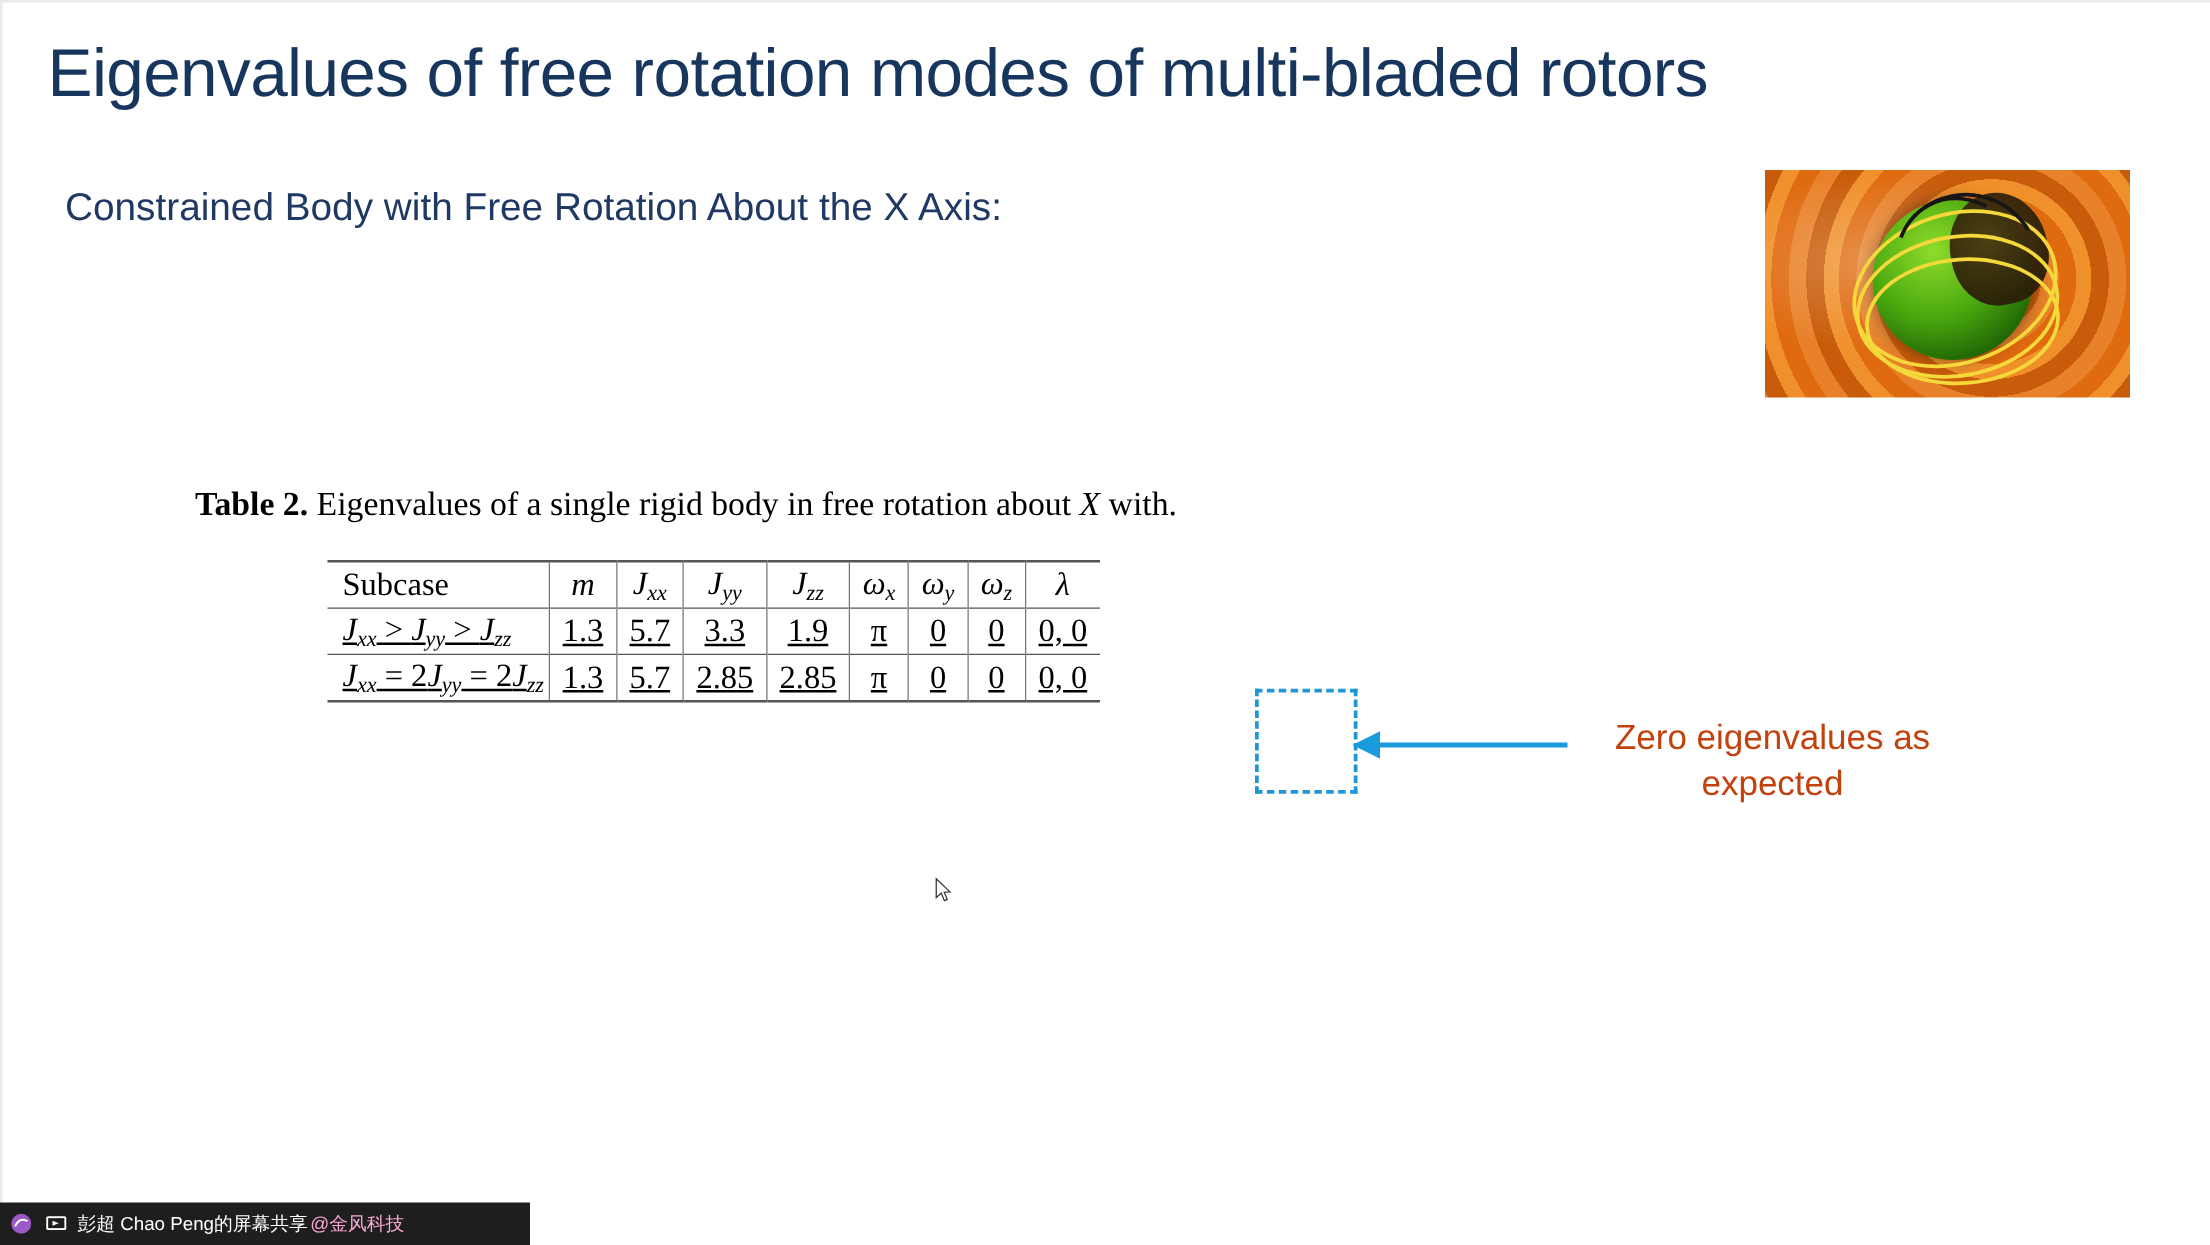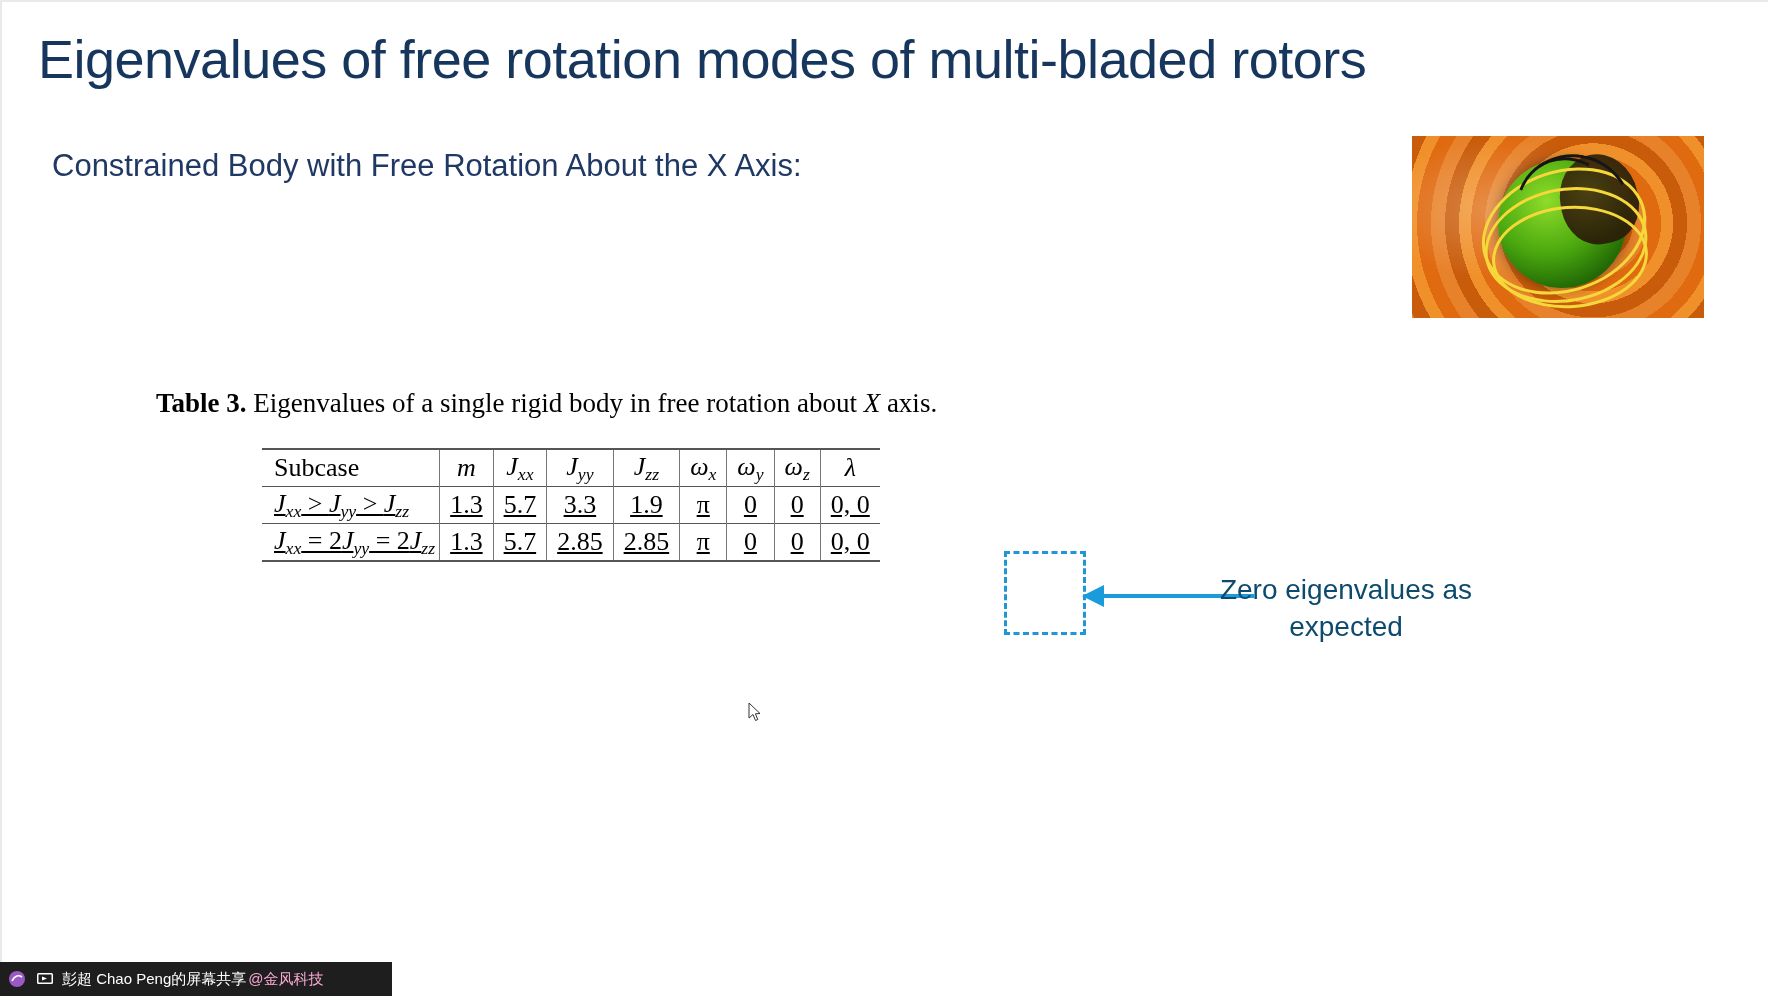--- a/index.html
+++ b/index.html
@@ -182,46 +182,46 @@
   
   #arrow-svg {
     position: absolute;
     left: 1078px;
     top: 580px;
     width: 178px;
     height: 48px;
   }
   #annot {
     position: absolute;
-    left: 1176px;
+    left: 1248px;
     top: 572px;
     width: 340px;
     text-align: center;
     font-size: 28px;
     line-height: 1.32;
-    color: #0c4a6e;
+    color: #c2410c;
     font-family: "Liberation Sans", sans-serif;
   }
 
   
   #cursor {
     position: absolute;
     left: 748px;
     top: 702px;
     width: 14px;
     height: 20px;
   }
 
   
   #sharebar {
     position: absolute;
     left: 0;
     bottom: 0;
     height: 34px;
-    width: 392px;
+    width: 424px;
     background: #1e1e1e;
     display: flex;
     align-items: center;
     padding-left: 6px;
     box-sizing: border-box;
   }
   #sharebar .ic {
     width: 22px;
     height: 22px;
     margin-right: 6px;
@@ -266,24 +266,24 @@
     <div class="ball"></div>
     <div class="dark"></div>
     <div class="hoop h1"></div>
     <div class="hoop h2"></div>
     <div class="hoop h3"></div>
     <div class="arc a1"></div>
     <div class="arc a2"></div>
   </div>
 
   <div id="caption">
-    <span class="lbl">Table 3.</span>
+    <span class="lbl">Table 2.</span>
     <span>Eigenvalues of a single rigid body in free rotation about</span>
     <span class="it">X</span>
-    <span>axis.</span>
+    <span>with.</span>
   </div>
 
   <div id="table-wrap">
     <table class="tbl">
       <tbody>
           <tr class="toprule">
         <td class="first">Subcase</td>
         <td><span class="mi">m</span></td>
         <td><span class="mi">J</span><span class="sub">xx</span></td>
         <td><span class="mi">J</span><span class="sub">yy</span></td>

